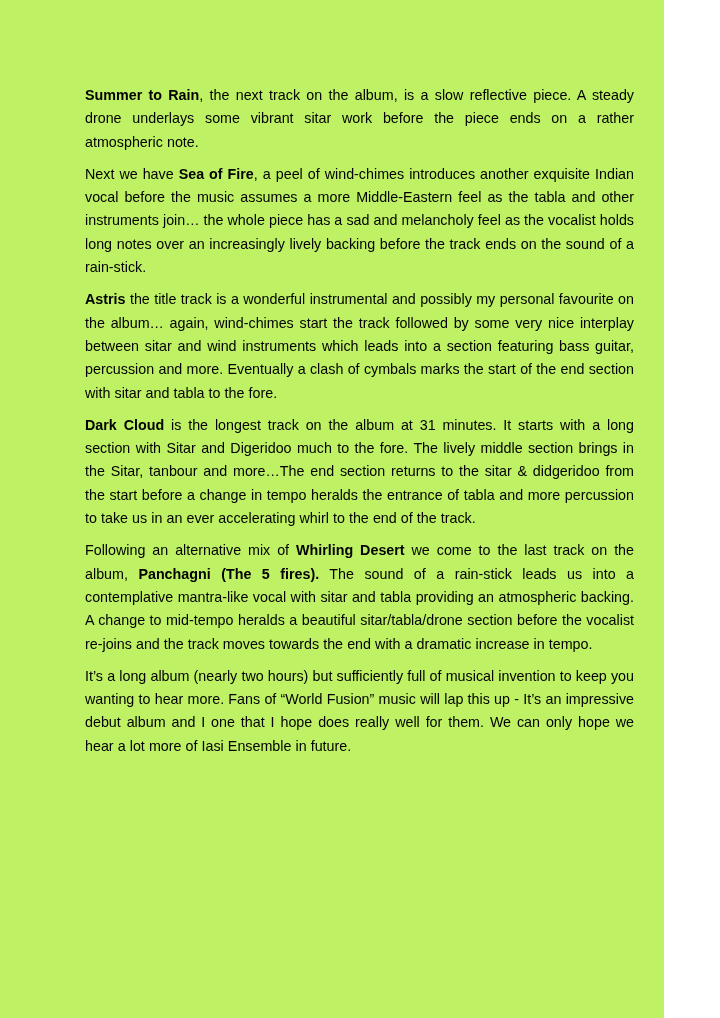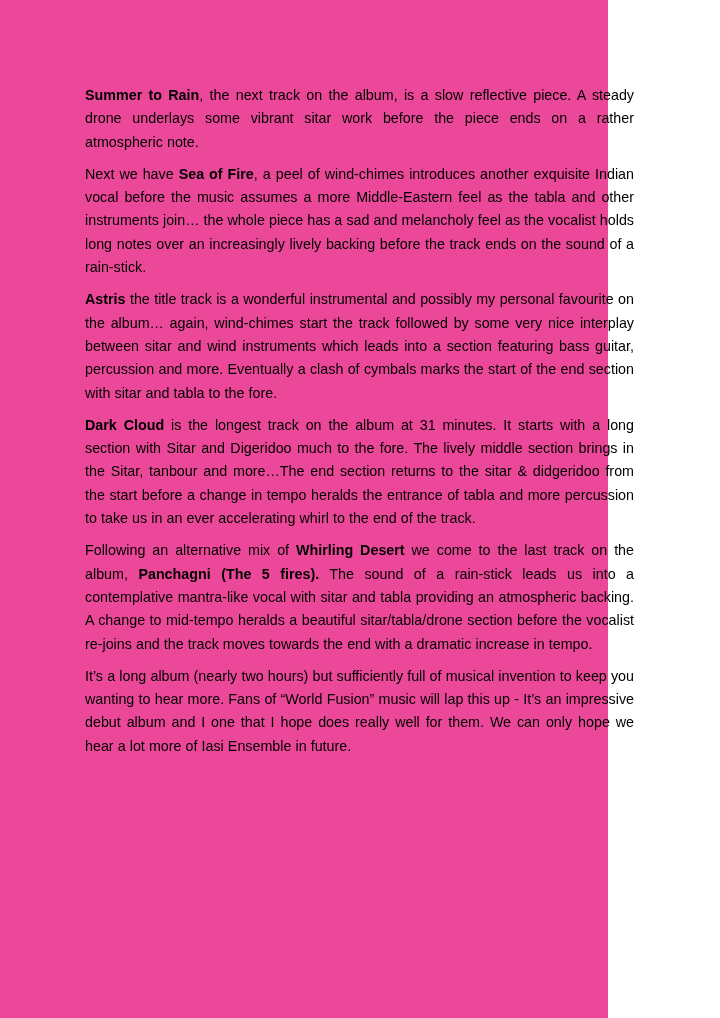--- a/index.html
+++ b/index.html
@@ -8,23 +8,23 @@
     background: #ffffff;
   }
   body {
     width: 720px;
     height: 1018px;
     font-family: "Liberation Sans", sans-serif;
     color: #000000;
   }
   .page {
     position: relative;
-    width: 608px;
+    width: 664px;
     height: 1018px;
-    background: #ec4899;
+    background: #bef264;
     box-sizing: border-box;
   }
   .content {
     position: absolute;
     left: 85px;
     top: 84px;
     width: 549px;
   }
   .para {
     font-size: 14.3px;

